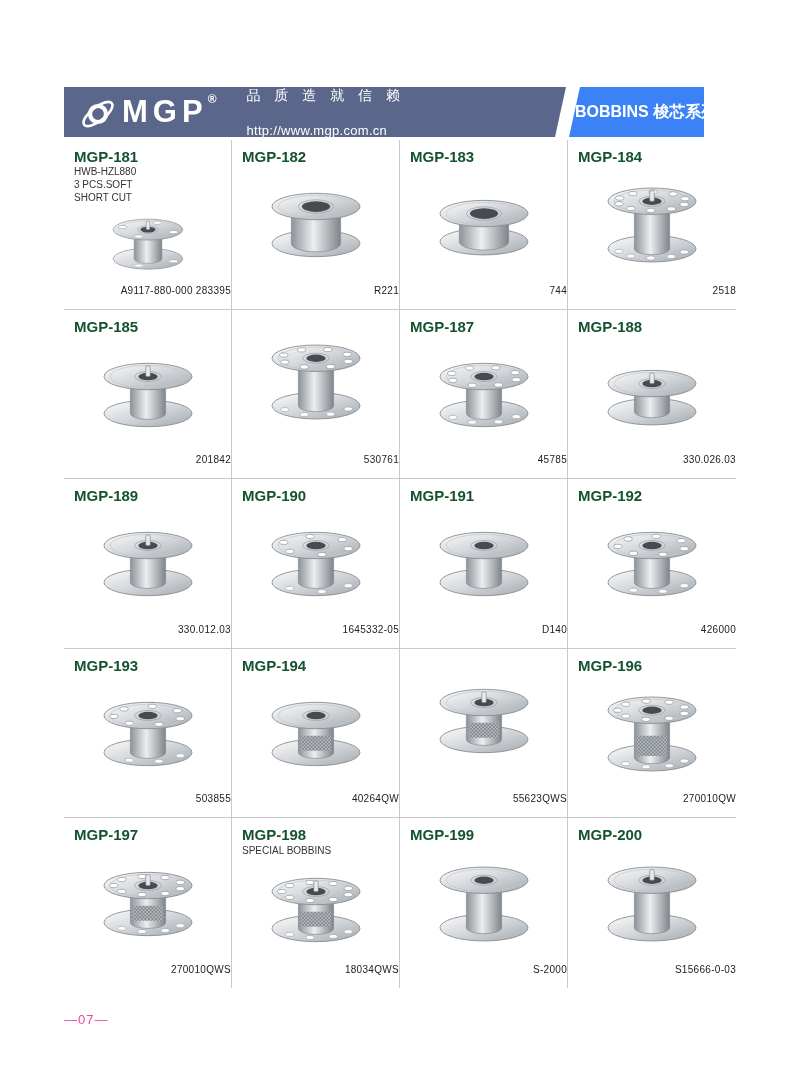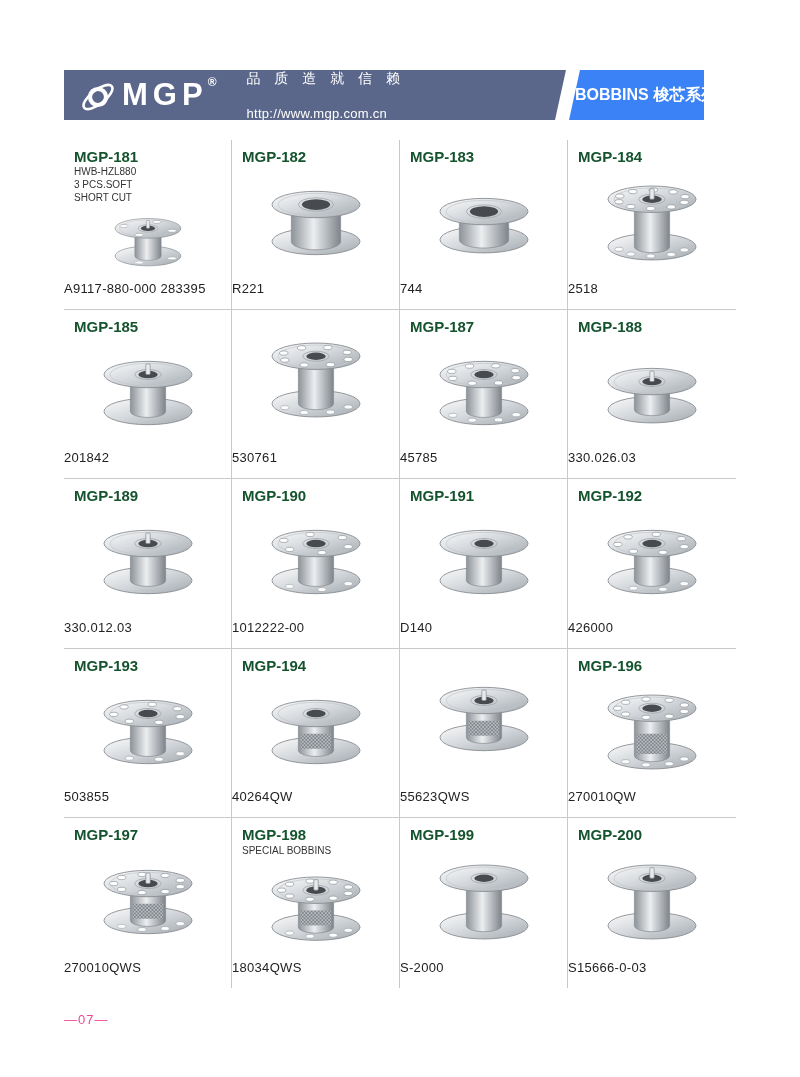--- a/index.html
+++ b/index.html
@@ -1,20 +1,20 @@
 <!DOCTYPE html>
 <html><head>
 <meta charset="utf-8">
 <style>
   html,body{margin:0;padding:0;background:#fff;}
   .page{position:relative;width:800px;height:1077px;background:#fff;
         font-family:"Liberation Sans",sans-serif;overflow:hidden;}
 
   
-  .banner{position:absolute;left:64px;top:70px;width:640px;height:50px;}
+  .banner{position:absolute;left:64px;top:87px;width:640px;height:50px;}
   .banner-blue{position:absolute;left:0;top:0;height:100%;width:502px;background:#5a678a;
                clip-path:polygon(0 0,100% 0,calc(100% - 11px) 100%,0 100%);
                display:flex;align-items:center;padding-left:14px;box-sizing:border-box;}
   .logo{display:flex;align-items:flex-start;color:#fff;}
   .logo-icon{width:40px;height:40px;margin-top:3px;}
   .logo-text{font-size:31px;font-weight:bold;letter-spacing:5px;line-height:44px;margin-left:4px;}
   .logo-reg{font-size:12px;font-weight:bold;margin-top:2px;}
   .tagline-block{margin-left:30px;color:#fff;}
   .tagline{font-size:14px;letter-spacing:5px;}
   .url{font-size:13px;margin-top:18px;letter-spacing:0.3px;}
@@ -26,21 +26,21 @@
   
   #grid{position:absolute;left:64px;top:140px;width:672px;
         display:grid;grid-template-columns:repeat(4,168px);grid-template-rows:repeat(5,169.6px);}
   .cell{box-sizing:border-box;display:flex;flex-direction:column;overflow:hidden;}
   .cell:not(:nth-child(4n)){border-right:1px solid #c9c9c9;}
   .cell:nth-child(-n+16){border-bottom:1px solid #c9c9c9;}
   .model{color:#14532d;font-weight:bold;font-size:15px;padding:8px 0 0 10px;line-height:1.15;}
   .note{color:#333;font-size:10px;padding:1px 0 0 10px;line-height:1.2;}
   .img{flex:1;display:flex;align-items:center;justify-content:center;min-height:0;padding:2px 0;}
   .img svg{width:132px;height:102px;max-height:100%;}
-  .part{text-align:left;font-size:13px;color:#222;padding-bottom:13px;letter-spacing:0.3px;}
+  .part{text-align:right;font-size:10px;color:#222;padding-bottom:13px;letter-spacing:0.3px;}
 
   
   .footer{position:absolute;left:64px;top:1012px;color:#ec4899;font-size:13px;letter-spacing:1px;}
 </style>
 </head>
 <body>
 
 <svg width="0" height="0" style="position:absolute" aria-hidden="true">
   <defs>
     <linearGradient id="gFl" x1="0" y1="0" x2="1" y2="1">
@@ -277,21 +277,21 @@
             <ellipse cx="111.6" cy="37.6" rx="4.8" ry="2.4" fill="#ffffff" stroke="#8f959a" stroke-width="0.8"></ellipse>
             <ellipse cx="81.7" cy="44.3" rx="4.8" ry="2.4" fill="#ffffff" stroke="#8f959a" stroke-width="0.8"></ellipse>
             <ellipse cx="45.1" cy="40.7" rx="4.8" ry="2.4" fill="#ffffff" stroke="#8f959a" stroke-width="0.8"></ellipse>
             <ellipse cx="38.4" cy="30.4" rx="4.8" ry="2.4" fill="#ffffff" stroke="#8f959a" stroke-width="0.8"></ellipse>
             <ellipse cx="68.3" cy="23.7" rx="4.8" ry="2.4" fill="#ffffff" stroke="#8f959a" stroke-width="0.8"></ellipse>
             <ellipse cx="104.9" cy="27.3" rx="4.8" ry="2.4" fill="#ffffff" stroke="#8f959a" stroke-width="0.8"></ellipse>
             <ellipse cx="75" cy="34" rx="15" ry="5.7" fill="none" stroke="#a6abb0" stroke-width="1"></ellipse>
             <ellipse cx="75" cy="34" rx="11" ry="4.2" fill="#474b4f"></ellipse>
           </svg>
         </div>
-        <div class="part">1012222-00</div>
+        <div class="part">1645332-05</div>
       </div>
       <div class="cell">
         <div class="model">MGP-191</div>
         <div class="img">
           <svg viewBox="0 0 150 110">
             <ellipse cx="75" cy="76" rx="50" ry="15" fill="url(#gFl)" stroke="#878c91" stroke-width="1"></ellipse>
             <path d="M55 34 L 55 76 A 20 6.8 0 0 0 95 76 L 95 34 Z" fill="url(#gBar)" stroke="#878c91" stroke-width="0.8"></path>
             <ellipse cx="75" cy="34" rx="50" ry="15" fill="url(#gFl)" stroke="#878c91" stroke-width="1"></ellipse>
             <ellipse cx="75" cy="34" rx="43" ry="12.7" fill="none" stroke="#c2c6ca" stroke-width="0.8"></ellipse>
             <ellipse cx="75" cy="34" rx="15" ry="5.7" fill="none" stroke="#a6abb0" stroke-width="1"></ellipse>

